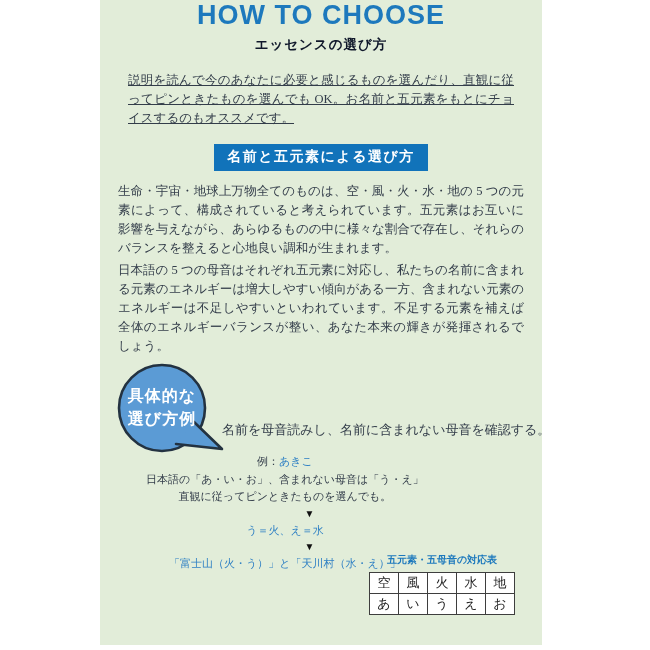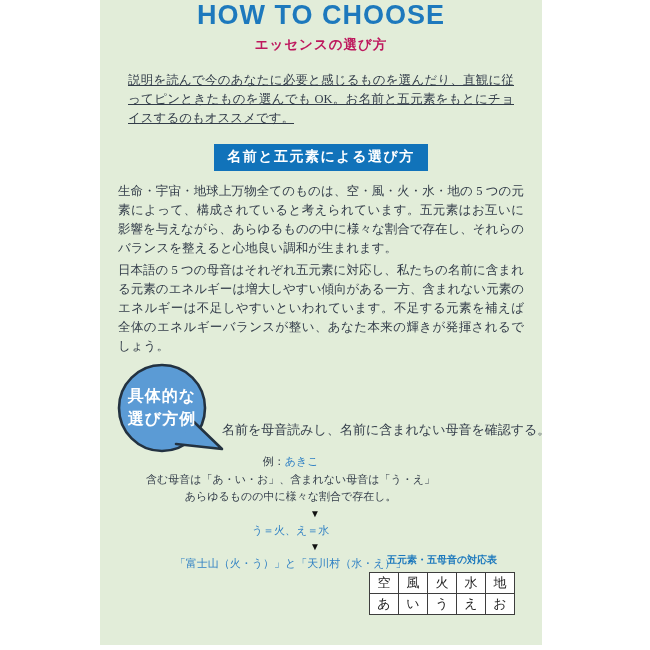--- a/index.html
+++ b/index.html
@@ -3,21 +3,21 @@
 <meta charset="utf-8">
 <style>
   html,body{margin:0;padding:0;}
   body{width:650px;height:650px;background:#ffffff;font-family:"Liberation Sans",sans-serif;}
   .page{position:relative;width:650px;height:650px;background:#ffffff;overflow:hidden;}
   .panel{position:absolute;left:100px;top:0;width:442px;height:645px;background:#e2edd9;}
 
   .title{margin:0;text-align:center;font-size:27px;font-weight:600;
          color:#1d79bd;letter-spacing:1px;line-height:1.15;}
   .subtitle{margin-top:5px;text-align:center;font-size:13.5px;font-weight:bold;
-            color:#be185d;letter-spacing:1px;}
+            color:#0f172a;letter-spacing:1px;}
 
   .jpbody{font-family:"Liberation Serif",serif;font-size:12.5px;line-height:19px;
           color:#333d4a;text-align:justify;}
   .intro{margin:17px 28px 0;text-decoration:underline;}
   .para{margin:11px 18px 0;}
   .para2{margin:3px 18px 0;}
 
   .banner-row{text-align:center;margin-top:16px;}
   .banner{display:inline-block;background:#1173ba;color:#ffffff;font-size:14px;
           font-weight:bold;letter-spacing:1.5px;padding:4px 13px 5px;}
@@ -74,22 +74,22 @@
         <div class="bubble-label">
           <div>具体的な</div>
           <div>選び方例</div>
         </div>
       </div>
 
       <div class="step-intro">名前を母音読みし、名前に含まれない母音を確認する。</div>
 
       <div class="steps">
         <div><span>例：</span><span class="blue">あきこ</span></div>
-        <div>含む母音は「あ・い・お」、含まれない母音は「う・え」</div>
-        <div>あらゆるものの中に様々な割合で存在し。</div>
+        <div>日本語の「あ・い・お」、含まれない母音は「う・え」</div>
+        <div>直観に従ってピンときたものを選んでも。</div>
         <div class="arrow">▼</div>
         <div class="blue">う＝火、え＝水</div>
         <div class="arrow">▼</div>
         <div class="blue">「富士山（火・う）」と「天川村（水・え）」</div>
       </div>
 
       <div class="table-block">
         <div class="table-title">五元素・五母音の対応表</div>
         <table class="grid">
           <tbody>

